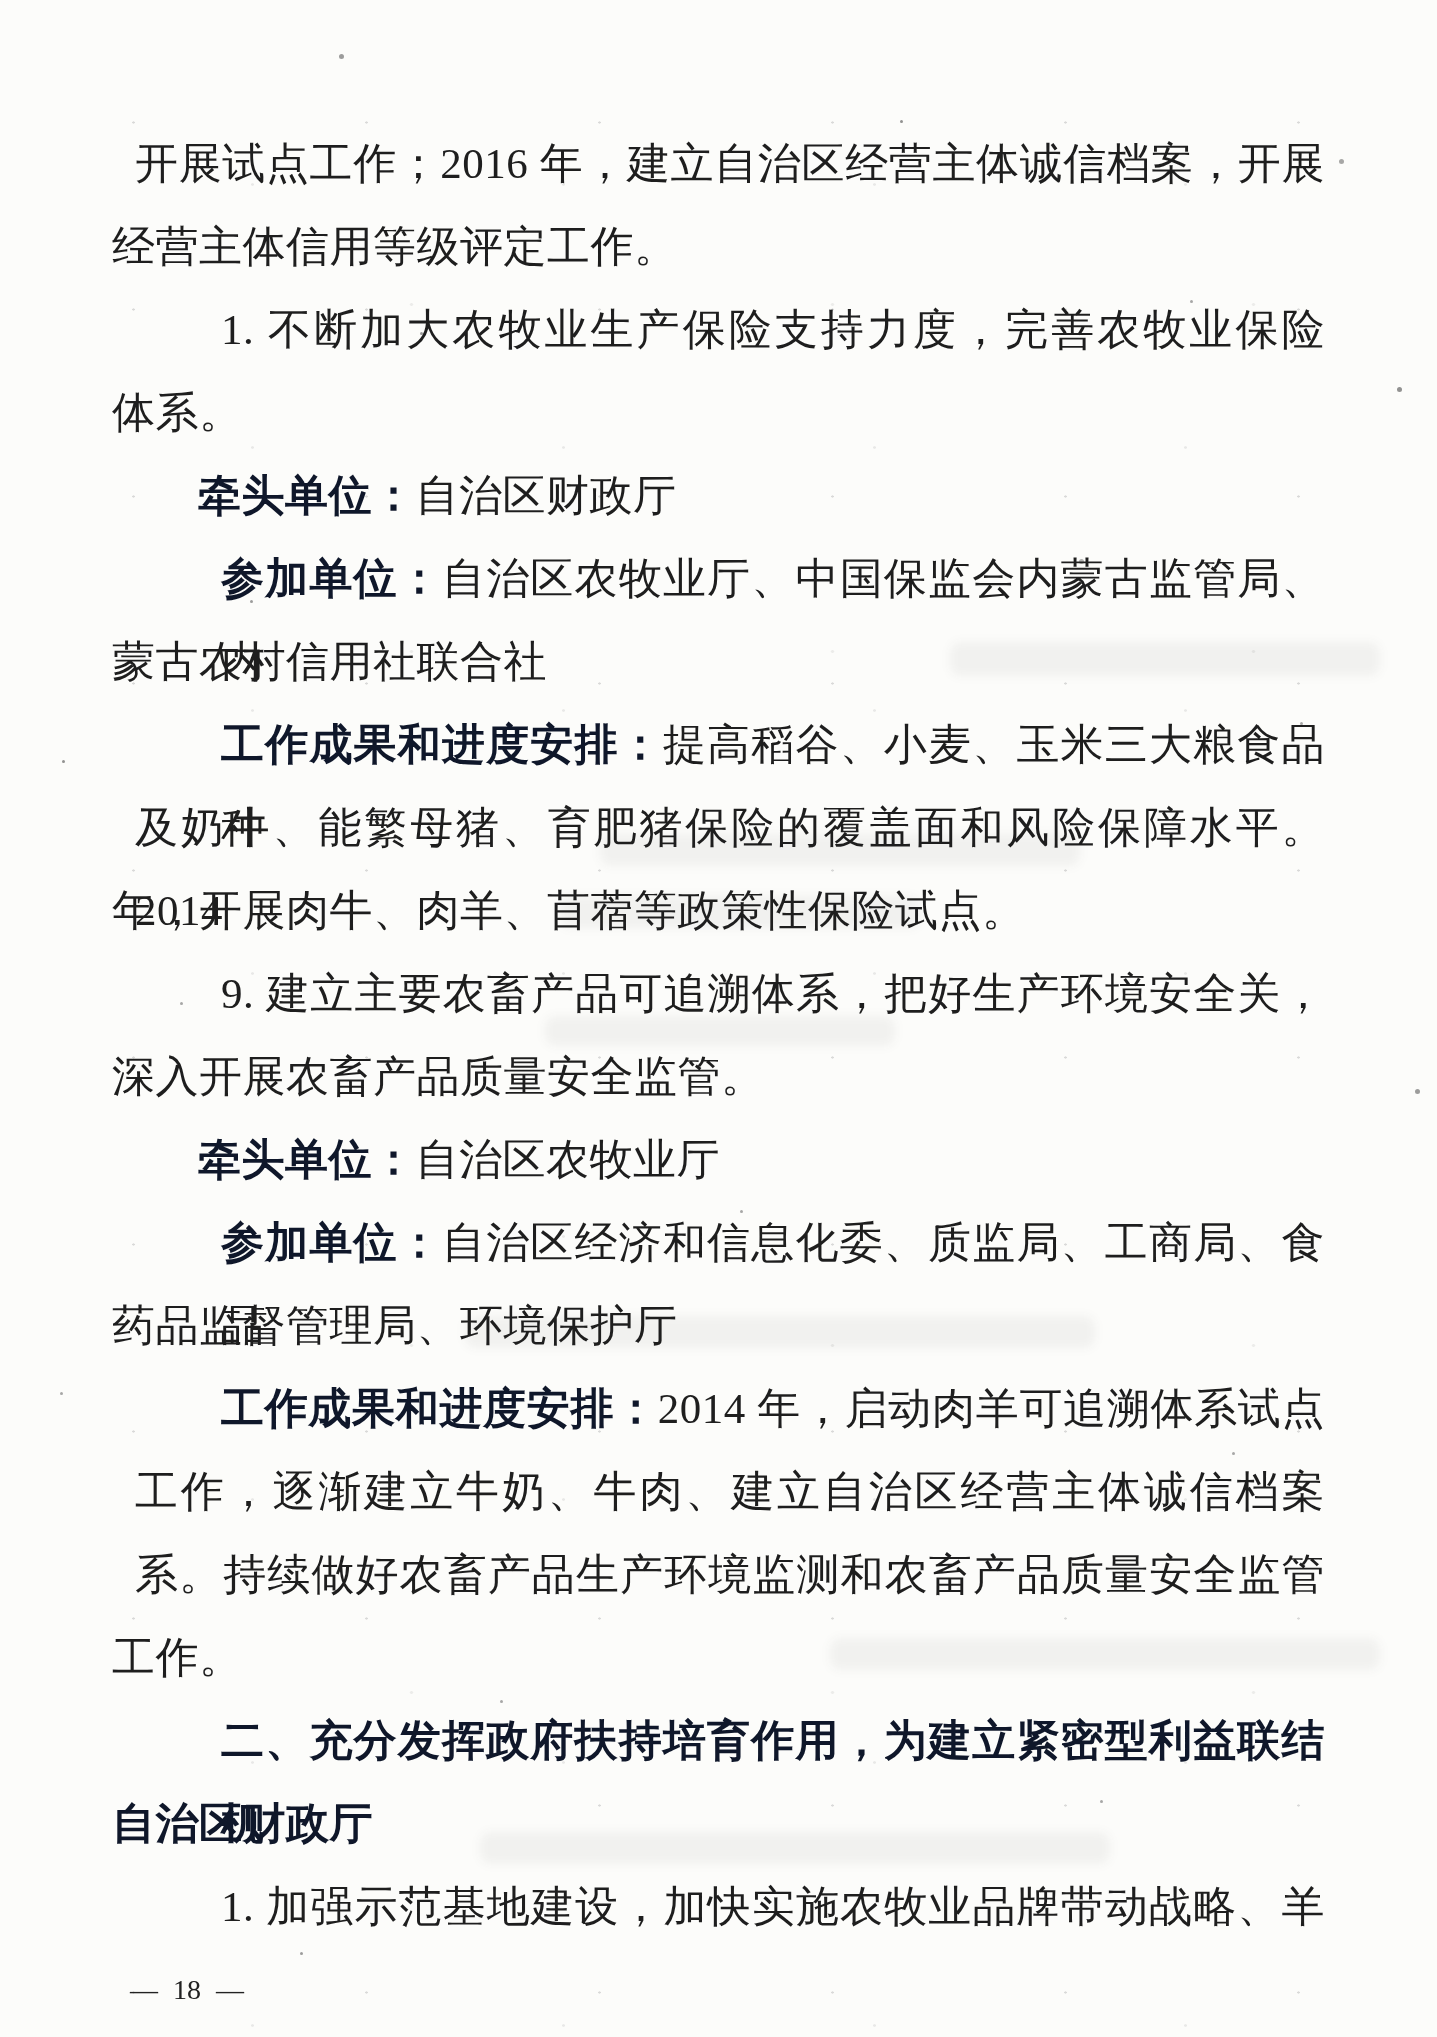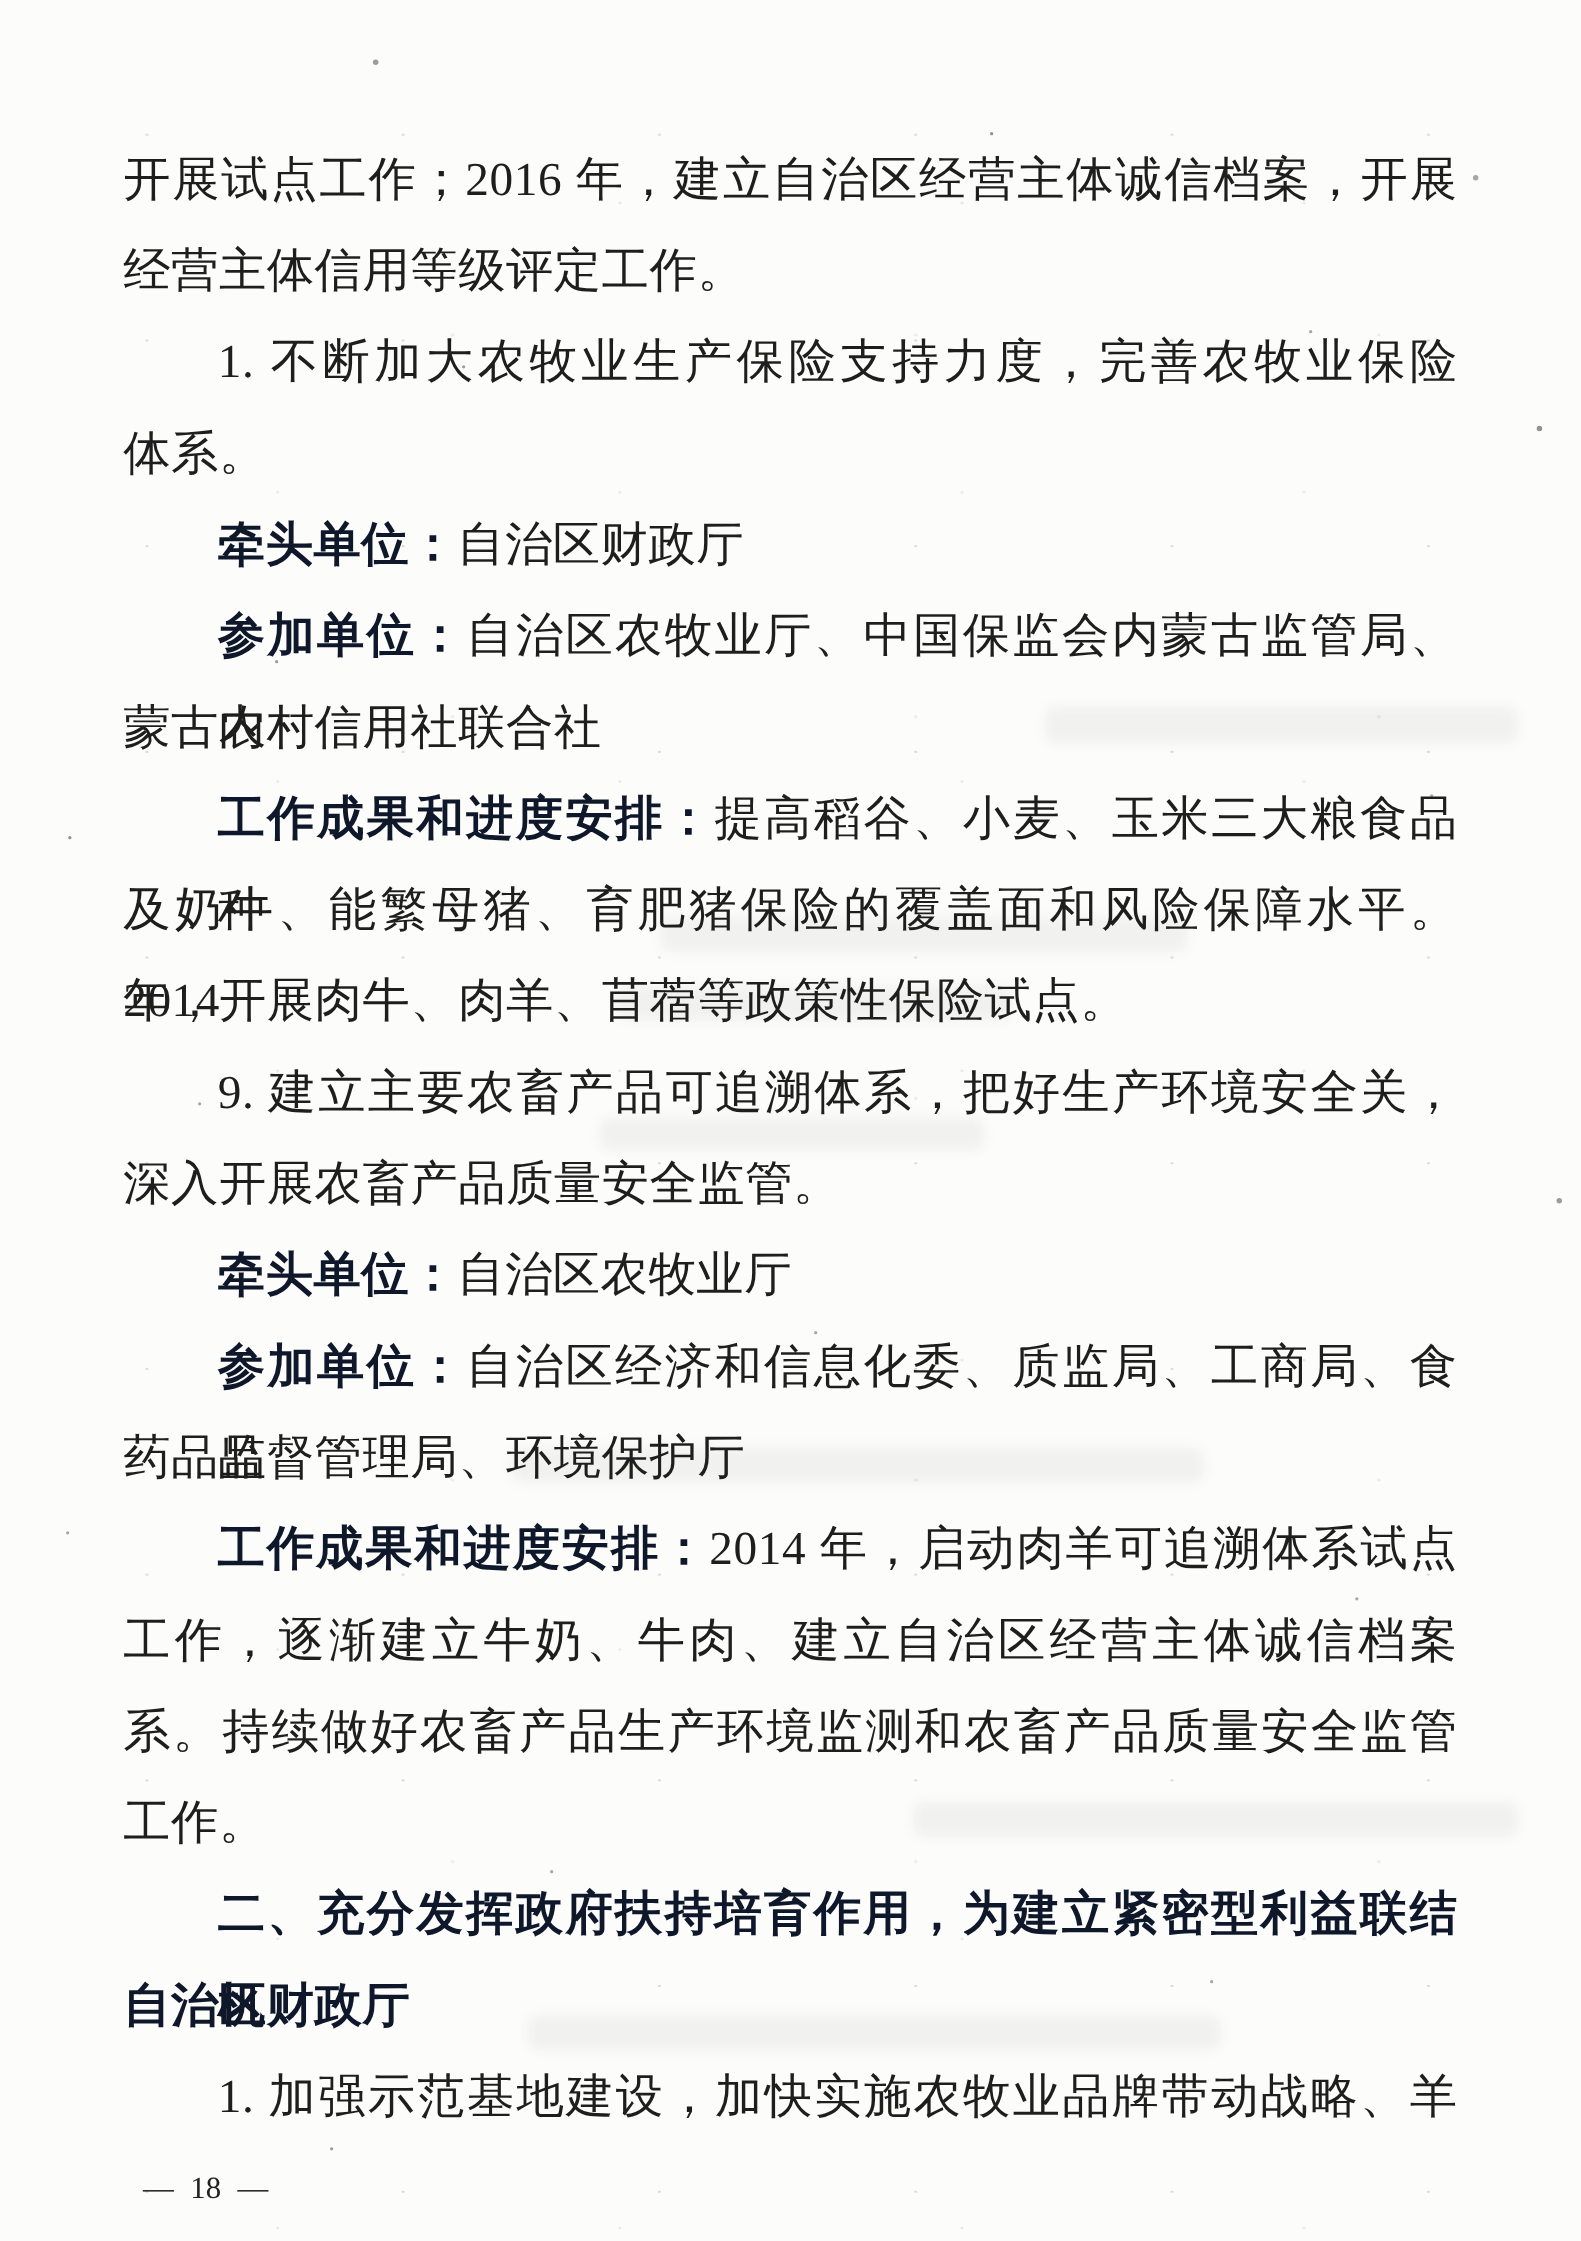--- a/index.html
+++ b/index.html
@@ -31,20 +31,21 @@
     height: 83px;
     line-height: 83px;
     font-size: 43px;
     letter-spacing: 0.5px;
     text-align: left;
   }
   .line.justify {
     text-align: justify;
     text-align-last: justify;
     text-justify: inter-character;
+    margin-left: 23px;
   }
   .line.indent { padding-left: 86px; }
   .seg { color: #1e1e1e; }
   .bold-label {
     font-family: "Liberation Sans", sans-serif;
     font-weight: bold;
     color: #0f172a;
   }
   .footer-line {
     height: 83px;

